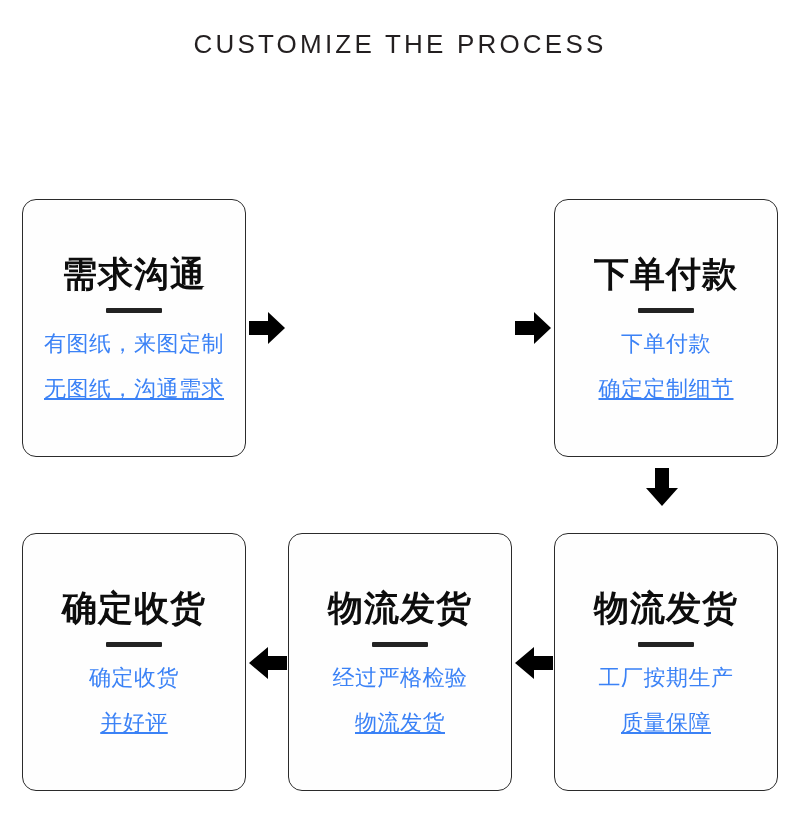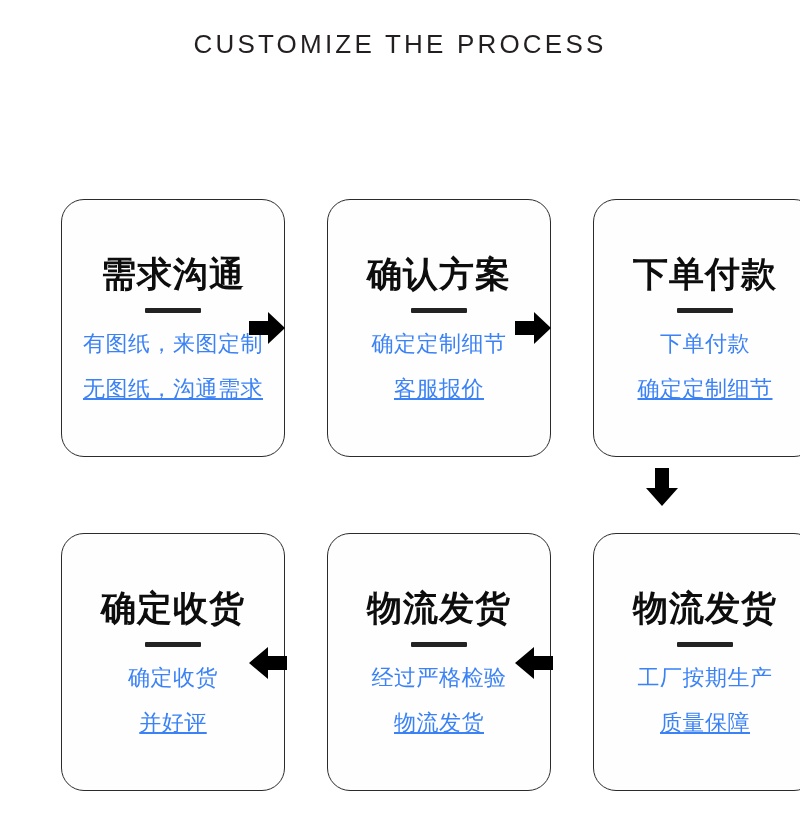--- a/index.html
+++ b/index.html
@@ -47,26 +47,25 @@
     height: 817px;
   }
 
   .card {
     position: absolute;
     width: 224px;
     height: 258px;
     box-sizing: border-box;
     background: #fefefe;
     border: 1.6px solid #2b2b2b;
-    border-radius: 23px;
+    border-radius: 14px;
     display: flex;
     flex-direction: column;
     align-items: center;
     justify-content: center;
-    margin-left: 39px;
   }
 
   .card-title {
     font-size: 35px;
     font-weight: bold;
     color: #0d0d0d;
     letter-spacing: 1px;
     line-height: 1.1;
     white-space: nowrap;
   }
@@ -121,26 +120,20 @@
 
 <div class="flow">
 
   <div class="card c1">
     <div class="card-title">需求沟通</div>
     <div class="card-rule"></div>
     <div class="card-line">有图纸，来图定制</div>
     <div class="card-line">无图纸，沟通需求</div>
   </div>
 
-  <div class="card c2">
-    <div class="card-title">确认方案</div>
-    <div class="card-rule"></div>
-    <div class="card-line">确定定制细节</div>
-    <div class="card-line">客服报价</div>
-  </div>
 
   <div class="card c3">
     <div class="card-title">下单付款</div>
     <div class="card-rule"></div>
     <div class="card-line">下单付款</div>
     <div class="card-line">确定定制细节</div>
   </div>
 
   <div class="card c6">
     <div class="card-title">物流发货</div>

